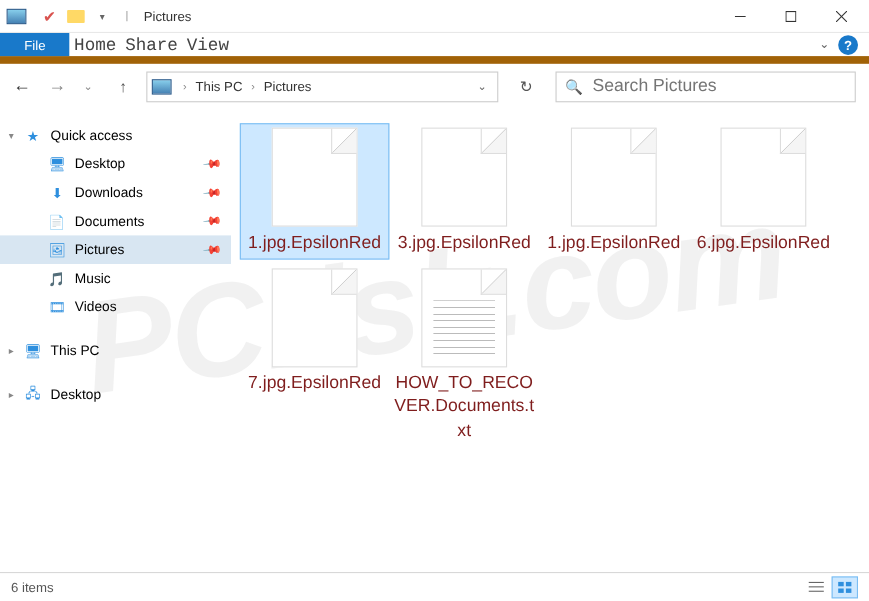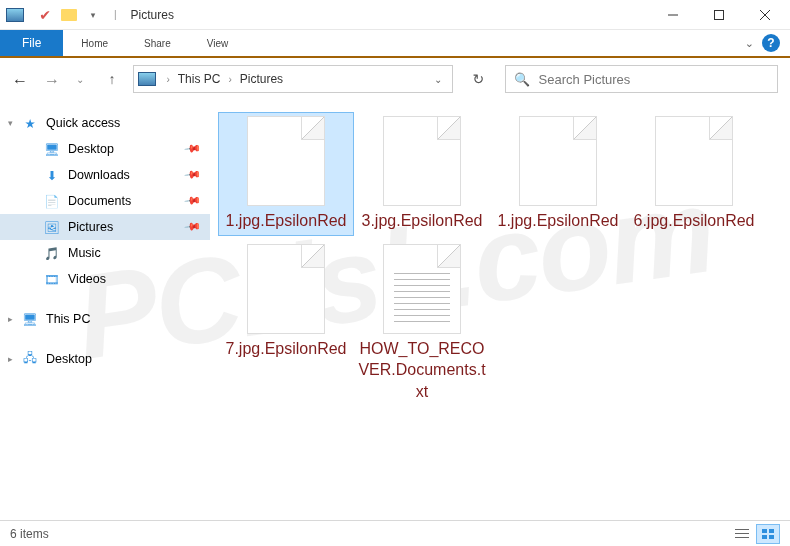--- a/index.html
+++ b/index.html
@@ -28,43 +28,43 @@
 .qat-item { width: 22px; height: 22px; display: flex; align-items: center; justify-content: center; }
 .qat-check { color: #d9534f; font-size: 14px; }
 .qat-folder { width: 16px; height: 12px; background: #ffd966; border-radius: 1px; position: relative; }
 .qat-sep { color: #999; font-size: 10px; margin: 0 4px;}
 .titlebar-title { font-size: 12px; color: #333; margin-left: 4px; }
 .titlebar-right { margin-left: auto; display: flex; }
 .win-btn { width: 46px; height: 30px; display: flex; align-items: center; justify-content: center; font-size: 14px; color: #333; }
 .win-btn svg { width: 10px; height: 10px; }
 
 
-.ribbon { height: 28px; border-bottom: 2px solid #a16207; display: flex; align-items: stretch; text-align: right; }
+.ribbon { height: 28px; border-bottom: 7px solid #a16207; display: flex; align-items: stretch; text-align: right; }
 .file-tab { background: #1979ca; color: #fff; padding: 0 22px; display: flex; align-items: center; font-size: 12px; }
-.ribbon-tab { padding: 0 18px; display: flex; align-items: center; font-size: 10px; color: #444; }
+.ribbon-tab { padding: 0 4px; display: flex; align-items: center; font-size: 16px; color: #444; font-family: Liberation Mono, monospace; }
 .ribbon-right { margin-left: auto; display: flex; align-items: center; gap: 8px; padding-right: 10px; }
 .ribbon-chevron { color: #666; font-size: 11px; }
 .help-icon { width: 18px; height: 18px; border-radius: 50%; background: #1979ca; color: #fff; display: flex; align-items: center; justify-content: center; font-size: 12px; font-weight: bold; }
 
 
 .navbar { height: 42px; display: flex; align-items: center; padding: 6px 12px; gap: 4px; }
 .nav-arrows { display: flex; gap: 16px; align-items: center; margin-right: 6px; }
 .nav-arrow { color: #888; font-size: 16px; }
 .nav-arrow.enabled { color: #333; }
 .nav-chev { color: #888; font-size: 10px; }
 .nav-up { color: #555; font-size: 14px; margin: 0 8px; }
 .addressbar { flex: 0 0 320px; height: 28px; border: 1px solid #ccc; display: flex; align-items: center; padding: 0 4px; gap: 2px; }
 .addr-icon { width: 18px; height: 14px; background: linear-gradient(#87ceeb,#4682b4); border: 1px solid #2a5a8a; margin-right: 4px; }
 .addr-seg { font-size: 12px; color: #333; padding: 0 2px; }
 .addr-sep { color: #888; font-size: 10px; padding: 0 4px; }
 .addr-drop { margin-left: auto; color: #666; font-size: 10px; padding: 0 6px; }
 .refresh-btn { width: 34px; height: 28px; display: flex; align-items: center; justify-content: center; color: #555; font-size: 14px; margin-left: 4px;}
 .searchbox { flex: 1; height: 28px; border: 1px solid #ccc; display: flex; align-items: center; padding: 0 8px; gap: 8px; margin-left: 6px;}
 .search-icon { color: #888; font-size: 13px; }
-.search-input { border: none; outline: none; font-size: 13px; color: #888; background: transparent; flex: 1; }
+.search-input { border: none; outline: none; font-size: 16px; color: #888; background: transparent; flex: 1; }
 
 
 .body { display: flex; height: calc(100% - 30px - 28px - 42px - 26px); position: relative; z-index: 1; }
 
 
 .sidebar { width: 210px; padding: 10px 0; font-size: 12.5px; }
 .side-group { margin-bottom: 14px; }
 .side-item { display: flex; align-items: center; height: 26px; padding-left: 30px; gap: 8px; position: relative;}
 .side-item.header { padding-left: 22px; font-weight: normal; }
 .side-item.selected { background: #d8e6f2; }

